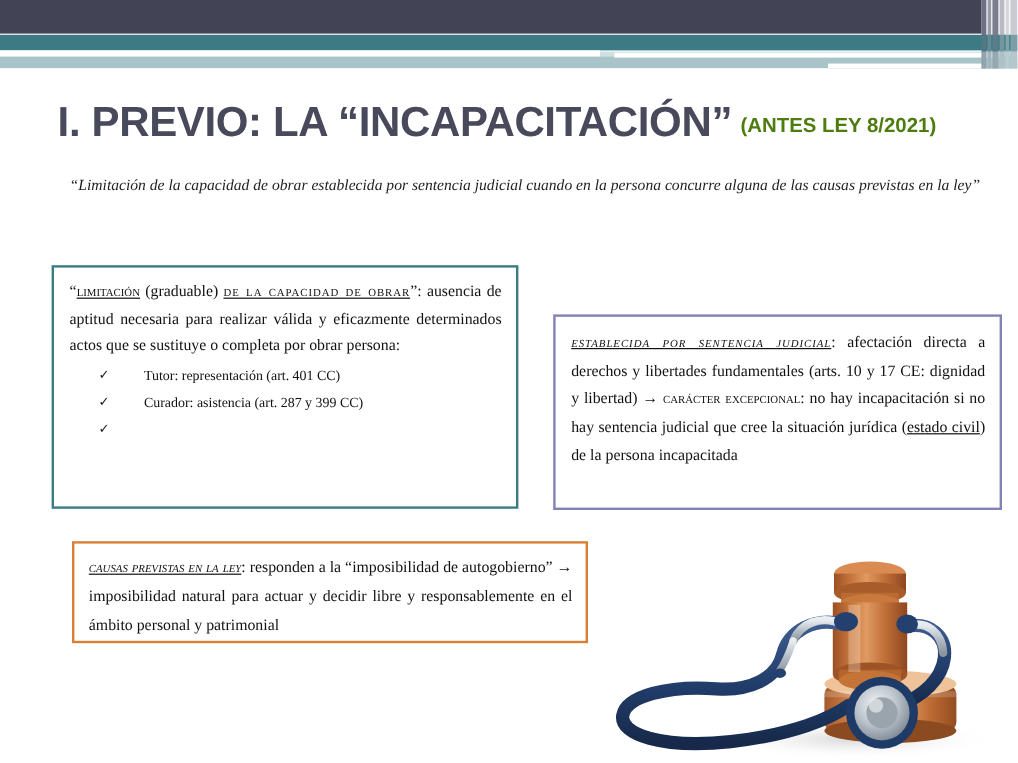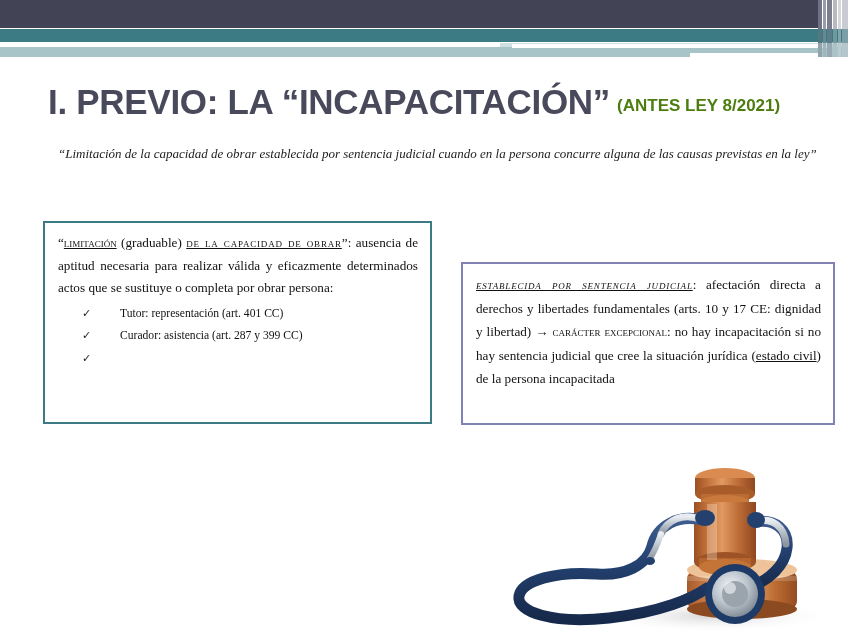--- a/index.html
+++ b/index.html
@@ -249,20 +249,23 @@
       <li><span class="tick">✓</span><span>Tutor: representación (art. 401 CC)</span></li>
       <li><span class="tick">✓</span><span>Curador: asistencia (art. 287 y 399 CC)</span></li>
       <li><span class="tick">✓</span></li>
     </ul>
   </div>
 
   <div class="box" id="box-sentencia">
     <p><span class="sc u i spread">Establecida por sentencia judicial</span><span>: afectación directa a </span><span class="b">derechos y libertades fundamentales</span><span> (arts. 10 y 17 CE: dignidad y libertad) → </span><span class="sc">Carácter excepcional</span><span>: no hay incapacitación si no hay sentencia judicial que cree la situación jurídica (</span><span class="b u">estado civil</span><span>) de la persona incapacitada</span></p>
   </div>
 
+  <div class="box" id="box-causas">
+    <p><span class="sc u i">Causas previstas en la ley</span><span>: responden a la “</span><span class="b">imposibilidad de autogobierno</span><span>” → imposibilidad natural para actuar y decidir libre y responsablemente en el ámbito personal y patrimonial</span></p>
+  </div>
 
   <svg id="photo" viewBox="0 0 345 186">
     <defs>
       <linearGradient id="woodH" x1="0" y1="0" x2="1" y2="0">
         <stop offset="0%" stop-color="#9c4f23"></stop>
         <stop offset="22%" stop-color="#c4733c"></stop>
         <stop offset="45%" stop-color="#e09a62"></stop>
         <stop offset="70%" stop-color="#c06f38"></stop>
         <stop offset="100%" stop-color="#8f4720"></stop>
       </linearGradient>

